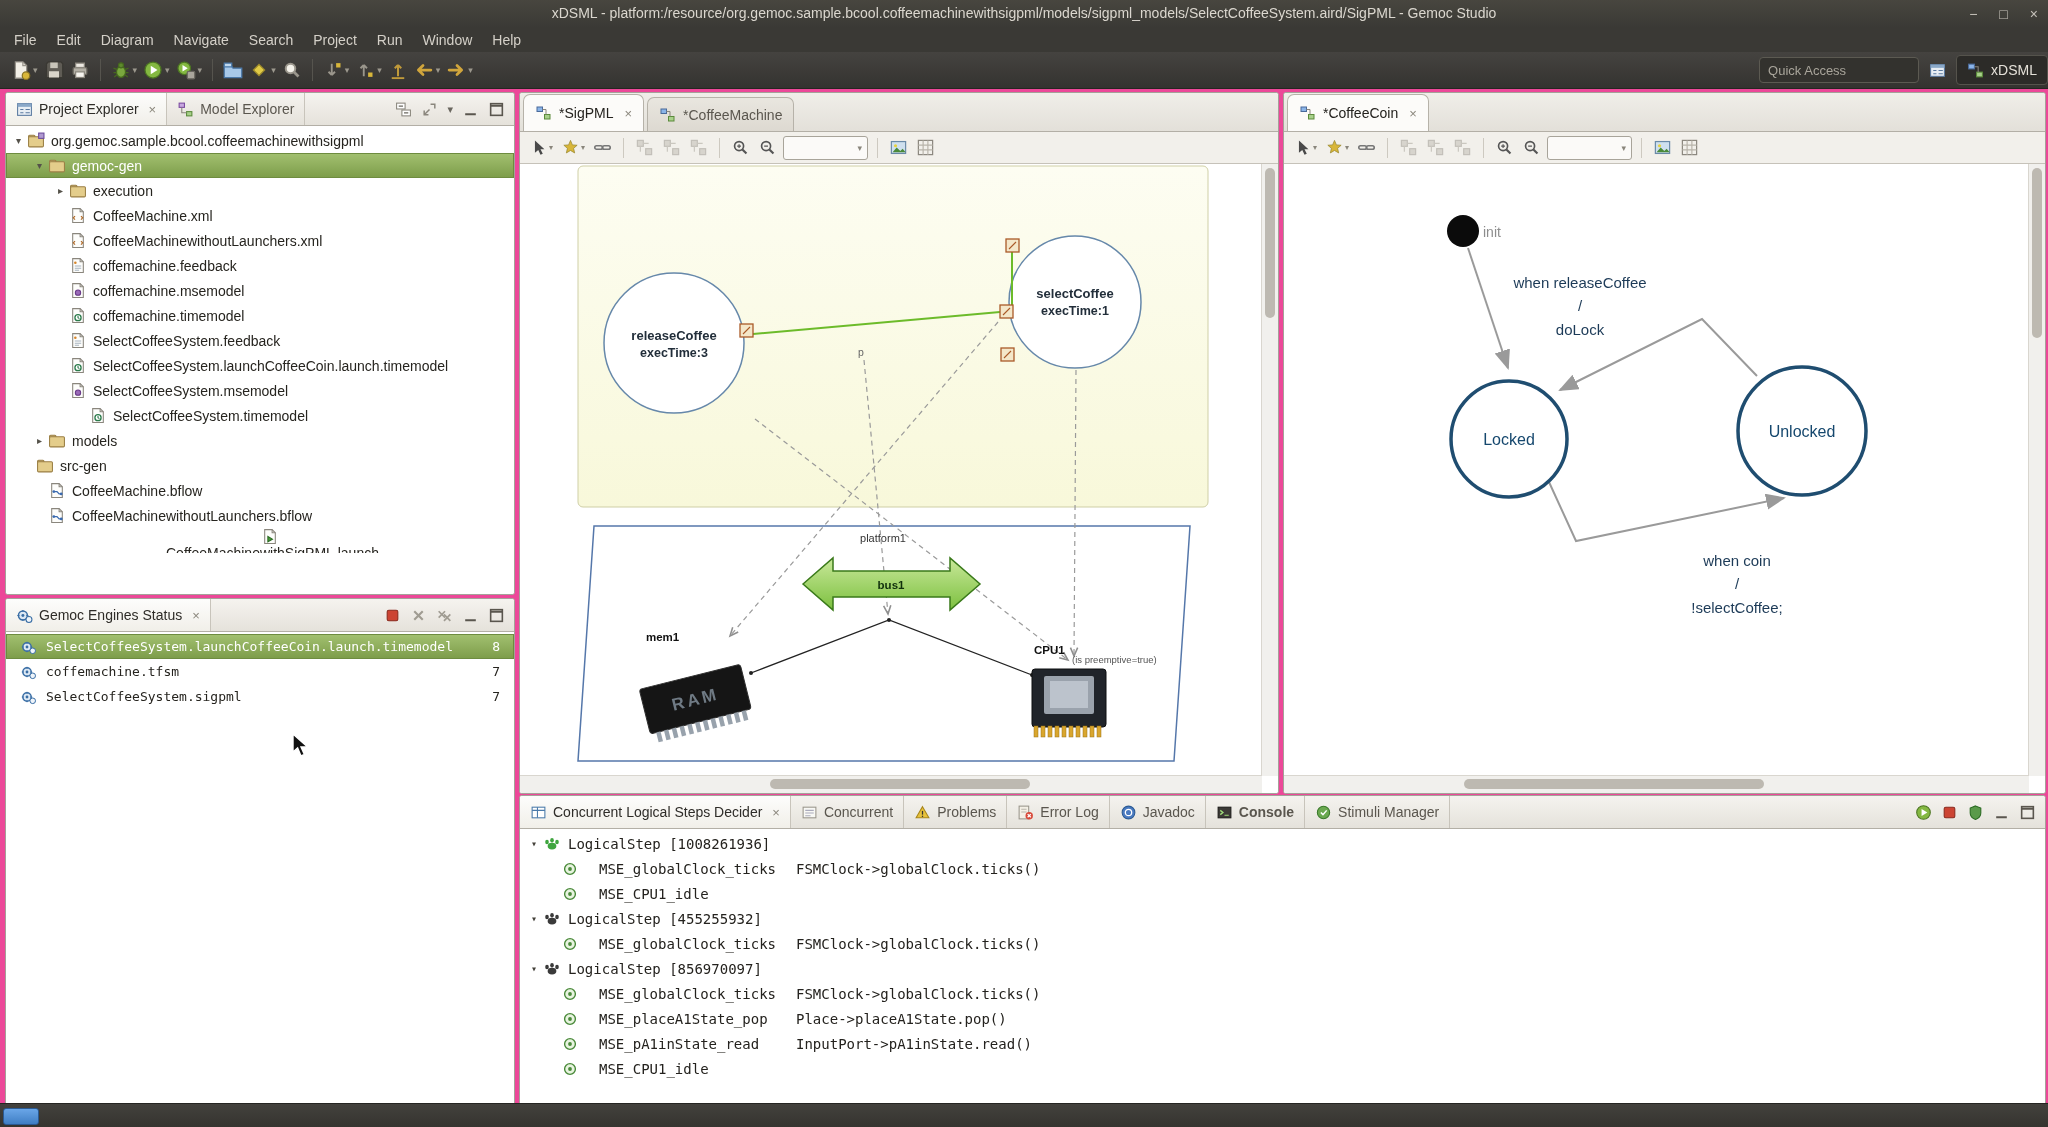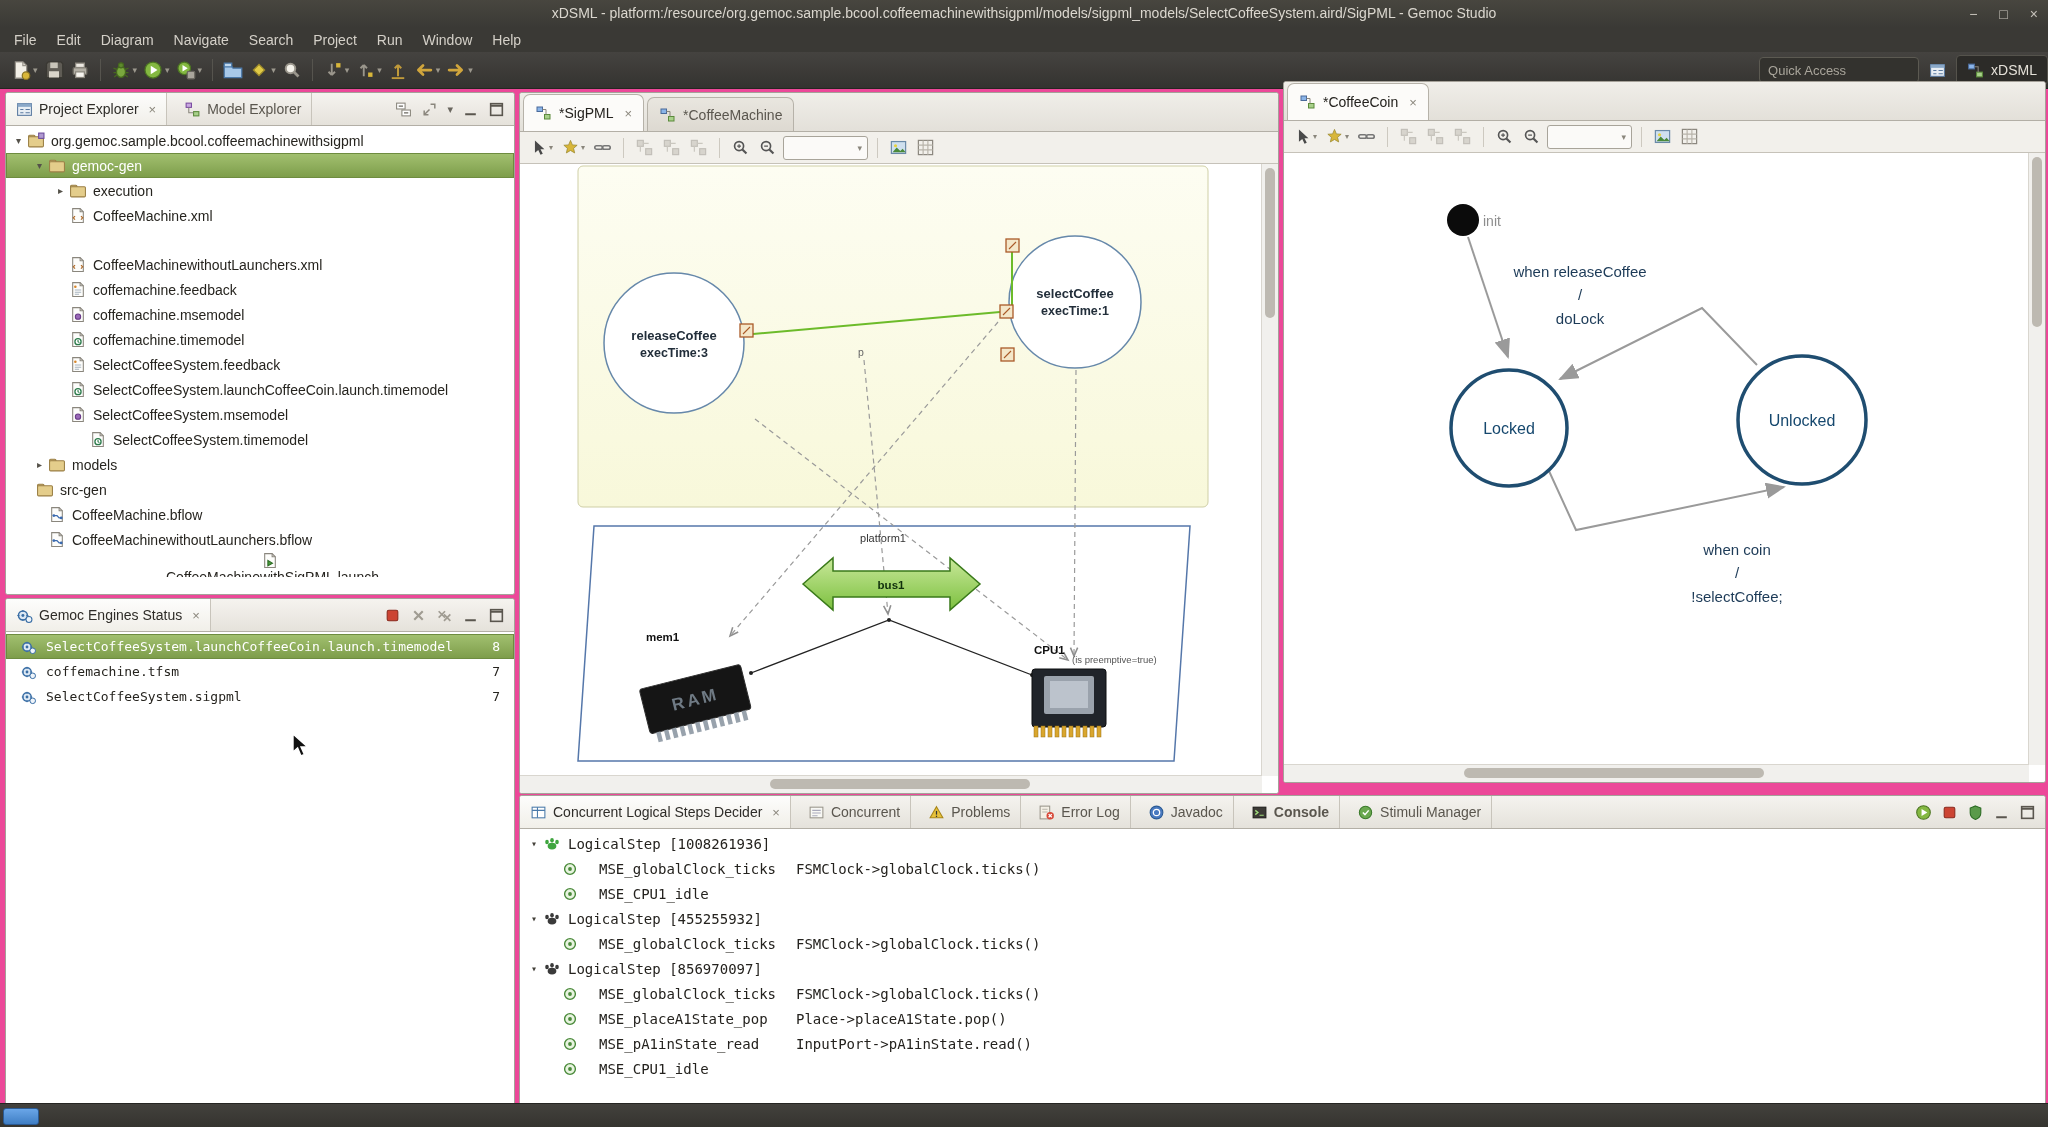--- a/index.html
+++ b/index.html
@@ -18,21 +18,21 @@
   .tb-dd{color:#9c988e;font-size:9px;margin-left:2px;}
   .tb-sep{width:1px;height:22px;background:#56544e;margin:0 7px;}
   #tb-right{margin-left:auto;display:flex;align-items:center;gap:10px;padding-right:8px;}
   #quick-access{width:142px;height:24px;background:#33322e;border:1px solid #5c5a52;border-radius:4px;color:#a9a59b;font-size:13px;padding:0 8px;font-family:"Liberation Sans",sans-serif;outline:none;}
   #quick-access::placeholder{color:#a9a59b;}
   #perspective-btn{display:flex;align-items:center;gap:7px;height:28px;padding:0 10px;background:#2c2b28;border:1px solid #55534c;border-radius:4px;color:#e4e0d8;font-size:14px;}
   .mini-icon{width:17px;height:17px;display:block;}
 
   
   .view{position:absolute;background:#fff;border:1px solid #a5a199;border-radius:3px;overflow:hidden;}
-  .view-header{position:relative;height:32px;background:linear-gradient(#f5f3ef,#e5e2db);border-bottom:1px solid #b3afa6;display:flex;align-items:stretch;gap:7px;}
+  .view-header{position:relative;height:32px;background:linear-gradient(#f5f3ef,#e5e2db);border-bottom:1px solid #b3afa6;display:flex;align-items:stretch;}
   .vtab{display:flex;align-items:center;gap:6px;padding:0 10px;font-size:14px;color:#5a564e;border-right:1px solid #c8c4bb;white-space:nowrap;}
   .vtab.active{background:linear-gradient(#fdfdfc,#f1efe9);color:#2e2c28;}
   .tab-close{color:#8a867c;font-size:13px;margin-left:4px;}
   .view-actions{margin-left:auto;display:flex;align-items:center;gap:9px;padding-right:9px;}
   .va{width:17px;height:17px;display:block;}
   .va-txt{color:#6a675f;font-size:11px;}
   .view-body{position:absolute;top:33px;left:0;right:0;bottom:0;background:#fff;overflow:hidden;padding-top:2px;}
 
   
   .tree-row{display:flex;align-items:center;height:25px;font-size:14px;color:#26241f;white-space:nowrap;overflow:hidden;}
@@ -293,21 +293,21 @@
         </div>
         <div class="tree-row" style="padding-left: 46px;">
           <span class="arrow"></span>
           <span class="ticon"><svg viewBox="0 0 16 16" width="100%" height="100%" xmlns="http://www.w3.org/2000/svg">
               <path d="M3 1.5h7l3 3V14.5H3z" fill="#fdfdfb" stroke="#8a867d"></path>
               <path d="M10 1.5v3h3" fill="none" stroke="#8a867d"></path>
               <path d="M5.2 8.5L3.6 10.2l1.6 1.7M10.8 8.5l1.6 1.7-1.6 1.7" stroke="#b06a28" fill="none" stroke-width="1.1"></path>
             </svg></span>
           <span>CoffeeMachine.xml</span>
         </div>
-        <div class="tree-row" style="padding-left: 46px; margin-top: 24px;">
+        <div class="tree-row" style="padding-left: 46px;">
           <span class="arrow"></span>
           <span class="ticon"><svg viewBox="0 0 16 16" width="100%" height="100%" xmlns="http://www.w3.org/2000/svg">
               <path d="M3 1.5h7l3 3V14.5H3z" fill="#fdfdfb" stroke="#8a867d"></path>
               <path d="M10 1.5v3h3" fill="none" stroke="#8a867d"></path>
               <path d="M5.2 8.5L3.6 10.2l1.6 1.7M10.8 8.5l1.6 1.7-1.6 1.7" stroke="#b06a28" fill="none" stroke-width="1.1"></path>
             </svg></span>
           <span>CoffeeMachinewithoutLaunchers.xml</span>
         </div>
         <div class="tree-row" style="padding-left: 46px;">
           <span class="arrow"></span>
@@ -695,21 +695,21 @@
       </svg>
       <div class="vscroll">
           <div class="vthumb" style="top:4px;height:150px;"></div>
         </div>
       <div class="hscroll">
           <div class="hthumb" style="left:250px;width:260px;"></div>
         </div>
     </div>
   </div>
 
-  <div class="editor" style="left:1283px;top:81px;width:761px;height:700px;">
+  <div class="editor" style="left:1283px;top:92px;width:761px;height:700px;">
     <div class="etab-bar">
       <div class="etab active">
         <span class="eticon"><svg viewBox="0 0 16 16" width="100%" height="100%" xmlns="http://www.w3.org/2000/svg">
               <rect x="1.5" y="2" width="5.5" height="4.5" fill="#8ab4e8" stroke="#4a6a9a"></rect>
               <rect x="9" y="9.5" width="5.5" height="4.5" fill="#a8d08a" stroke="#5a8a3a"></rect>
               <path d="M7 4.5h3.5v5" fill="none" stroke="#8a867d"></path>
             </svg></span>
         <span>*CoffeeCoin</span>
         <span class="tab-close">×</span>
       </div>

